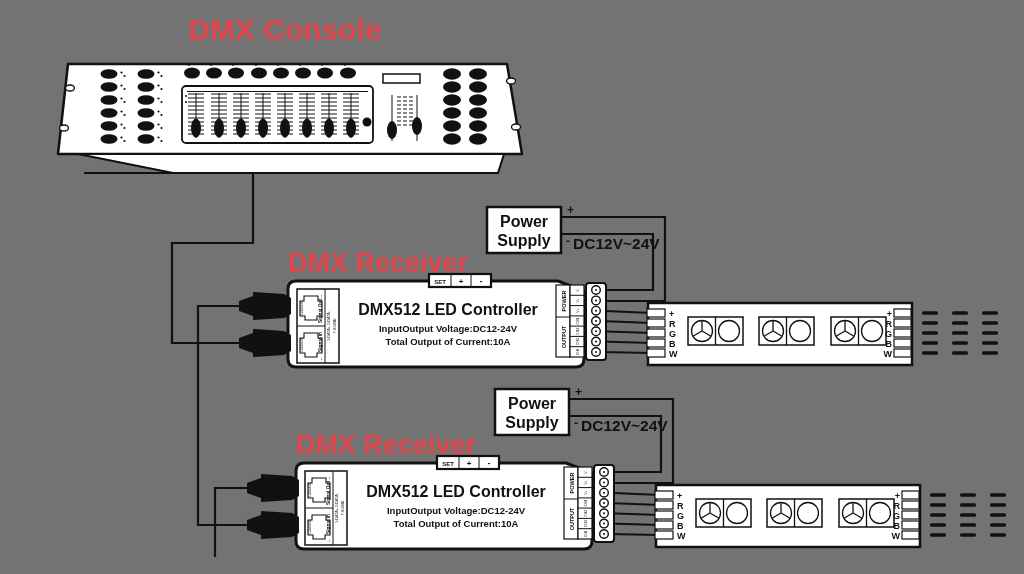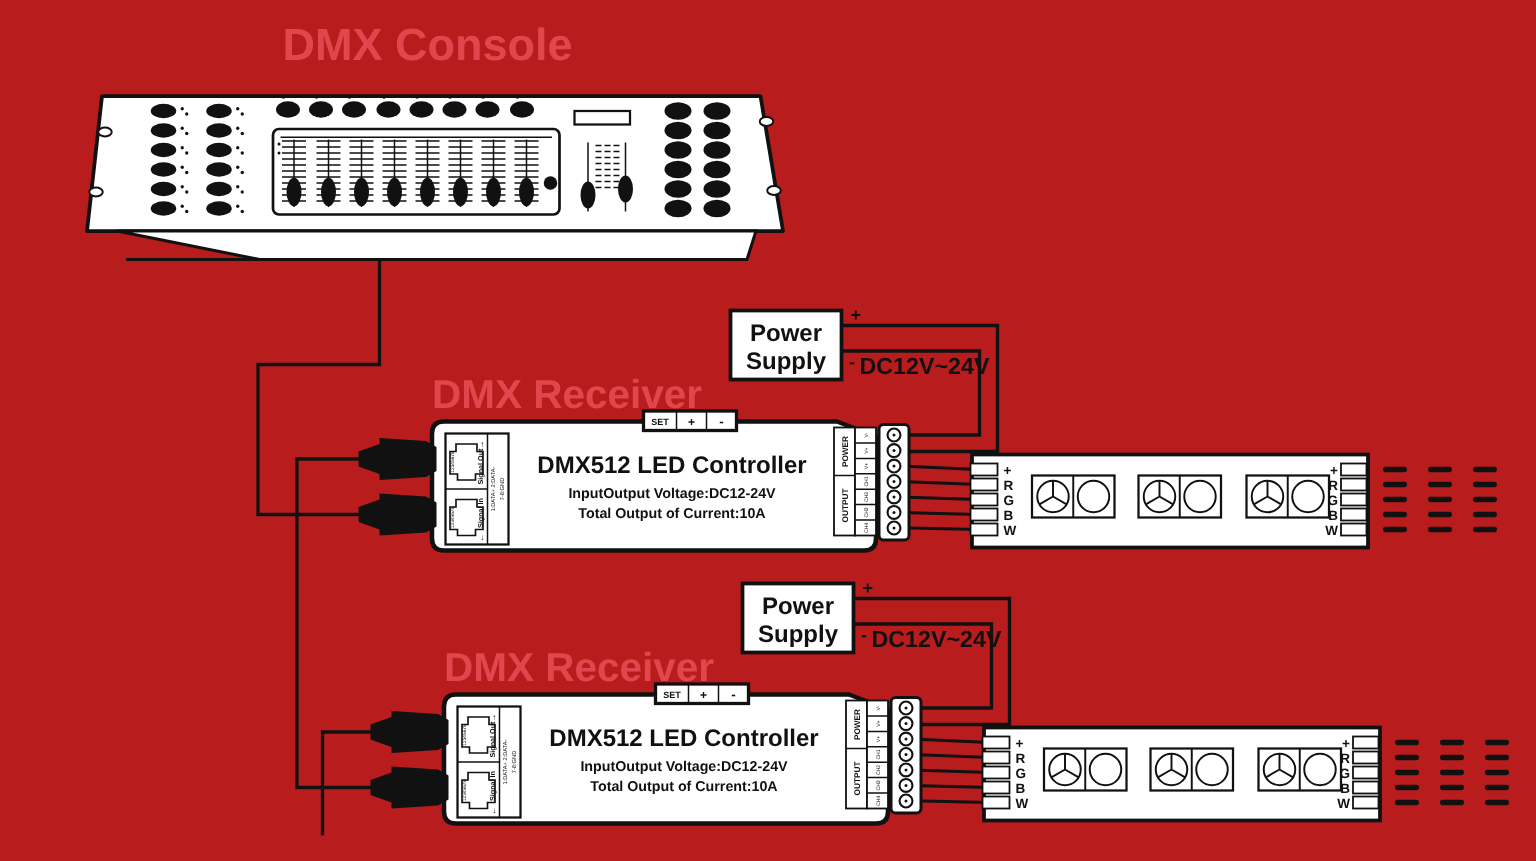--- a/index.html
+++ b/index.html
@@ -1,16 +1,16 @@
 <!DOCTYPE html>
 <html><head>
 <meta charset="utf-8">
 <style>
   html,body{margin:0;padding:0;background:#fff;}
-  #stage{position:relative;width:1024px;height:574px;background:#b91c1c;overflow:hidden;}
+  #stage{position:relative;width:1024px;height:574px;background:#737373;overflow:hidden;}
   svg{position:absolute;left:0;top:0;}
   svg text{font-family:"Liberation Sans",sans-serif;fill:#111;}
   .b{font-weight:700;}
   .red{fill:#E0474D;}
   .box{fill:#fff;stroke:#111;}
   .ln{fill:none;stroke:#111;stroke-width:2.2;}
   .w2{fill:none;stroke:#111;stroke-width:2;}
   .sln{fill:none;stroke:#111;stroke-width:1.3;}
   .thin{fill:none;stroke:#111;stroke-width:1;}
 </style>

